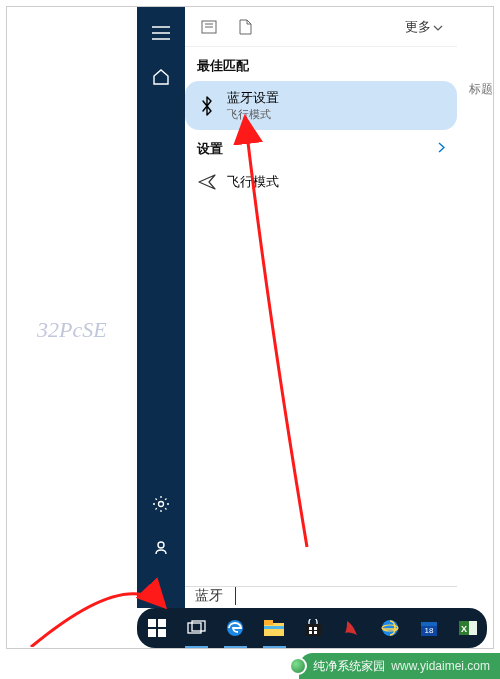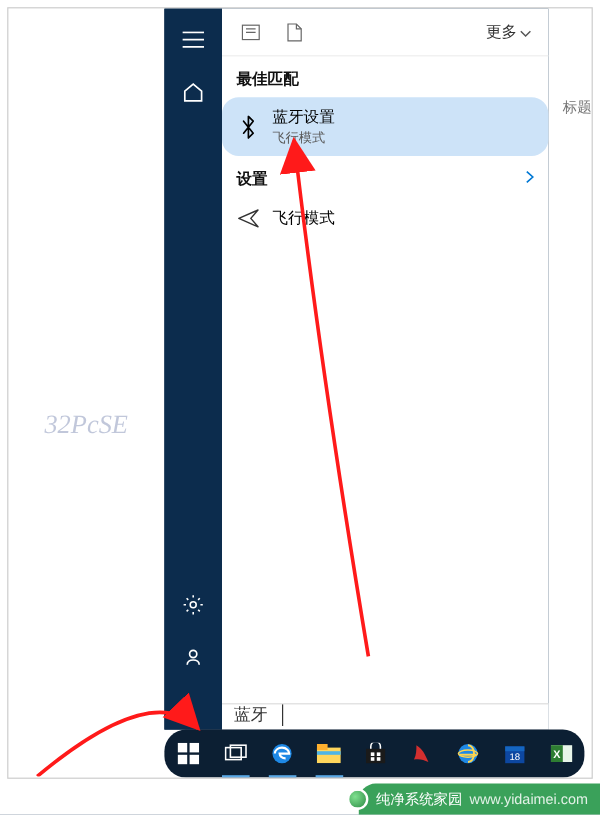--- a/index.html
+++ b/index.html
@@ -202,21 +202,20 @@
   .wm {
     position: absolute;
     left: 30px;
     top: 310px;
     width: 120px;
     color: #98a3c3;
     font-style: italic;
     font-family: cursive;
     font-size: 22px;
     opacity: .6;
-    margin-top: 24px;
   }
   
   .arrow-svg {
     position: absolute;
     pointer-events: none;
   }
 </style>
 </head>
 <body>
 

